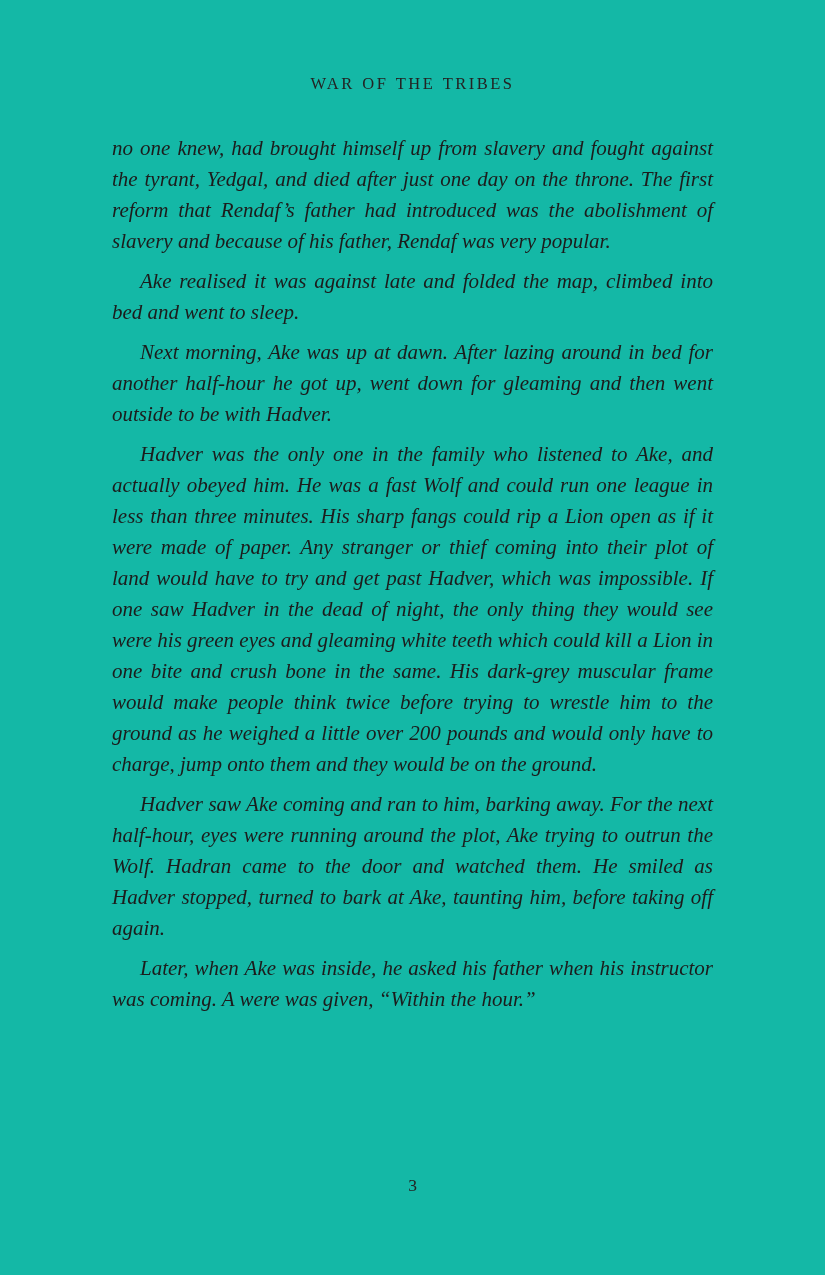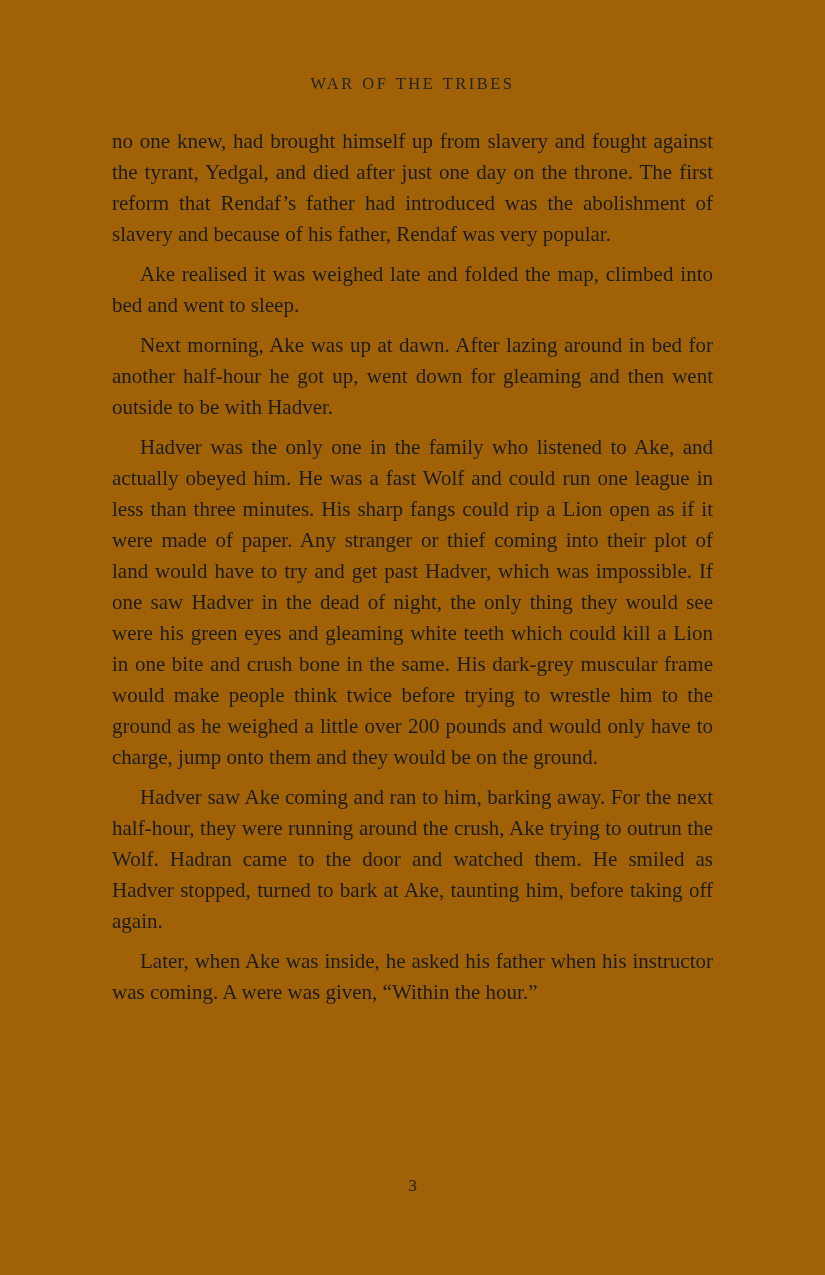--- a/index.html
+++ b/index.html
@@ -4,21 +4,21 @@
 <style>
   html, body {
     margin: 0;
     padding: 0;
     background: #ffffff;
   }
   .page {
     position: relative;
     width: 825px;
     height: 1275px;
-    background: #a16207;
+    background: #14b8a6;
     font-family: "Liberation Serif", "DejaVu Serif", serif;
     color: #1c1c1c;
     overflow: hidden;
   }
   .running-head {
     position: absolute;
     top: 74px;
     left: 0;
     right: 0;
     text-align: center;
@@ -32,22 +32,23 @@
     position: absolute;
     top: 126px;
     left: 112px;
     width: 601px;
     font-size: 21px;
     line-height: 31px;
     text-align: justify;
     color: #1c1c1c;
   }
   .body-text p {
-    margin: 0 0 9px 0;
+    margin: 7px 0 9px 0;
     text-indent: 28px;
+    font-style: italic;
   }
   .body-text p.no-indent {
     text-indent: 0;
   }
   .page-number {
     position: absolute;
     top: 1175px;
     left: 0;
     right: 0;
     text-align: center;
@@ -57,22 +58,22 @@
 </style>
 </head>
 <body>
 
 <div class="page">
 
   <div class="running-head">WAR OF THE TRIBES</div>
 
   <div class="body-text">
     <p class="no-indent">no one knew, had brought himself up from slavery and fought against the tyrant, Yedgal, and died after just one day on the throne. The first reform that Rendaf’s father had introduced was the abolishment of slavery and because of his father, Rendaf was very popular.</p>
-    <p>Ake realised it was weighed late and folded the map, climbed into bed and went to sleep.</p>
+    <p>Ake realised it was against late and folded the map, climbed into bed and went to sleep.</p>
     <p>Next morning, Ake was up at dawn. After lazing around in bed for another half-hour he got up, went down for gleaming and then went outside to be with Hadver.</p>
     <p>Hadver was the only one in the family who listened to Ake, and actually obeyed him. He was a fast Wolf and could run one league in less than three minutes. His sharp fangs could rip a Lion open as if it were made of paper. Any stranger or thief coming into their plot of land would have to try and get past Hadver, which was impossible. If one saw Hadver in the dead of night, the only thing they would see were his green eyes and gleaming white teeth which could kill a Lion in one bite and crush bone in the same. His dark-grey muscular frame would make people think twice before trying to wrestle him to the ground as he weighed a little over 200 pounds and would only have to charge, jump onto them and they would be on the ground.</p>
-    <p>Hadver saw Ake coming and ran to him, barking away. For the next half-hour, they were running around the crush, Ake trying to outrun the Wolf. Hadran came to the door and watched them. He smiled as Hadver stopped, turned to bark at Ake, taunting him, before taking off again.</p>
+    <p>Hadver saw Ake coming and ran to him, barking away. For the next half-hour, eyes were running around the plot, Ake trying to outrun the Wolf. Hadran came to the door and watched them. He smiled as Hadver stopped, turned to bark at Ake, taunting him, before taking off again.</p>
     <p>Later, when Ake was inside, he asked his father when his instructor was coming. A were was given, “Within the hour.”</p>
   </div>
 
   <div class="page-number">3</div>
 
 </div>
 
 </body></html>

